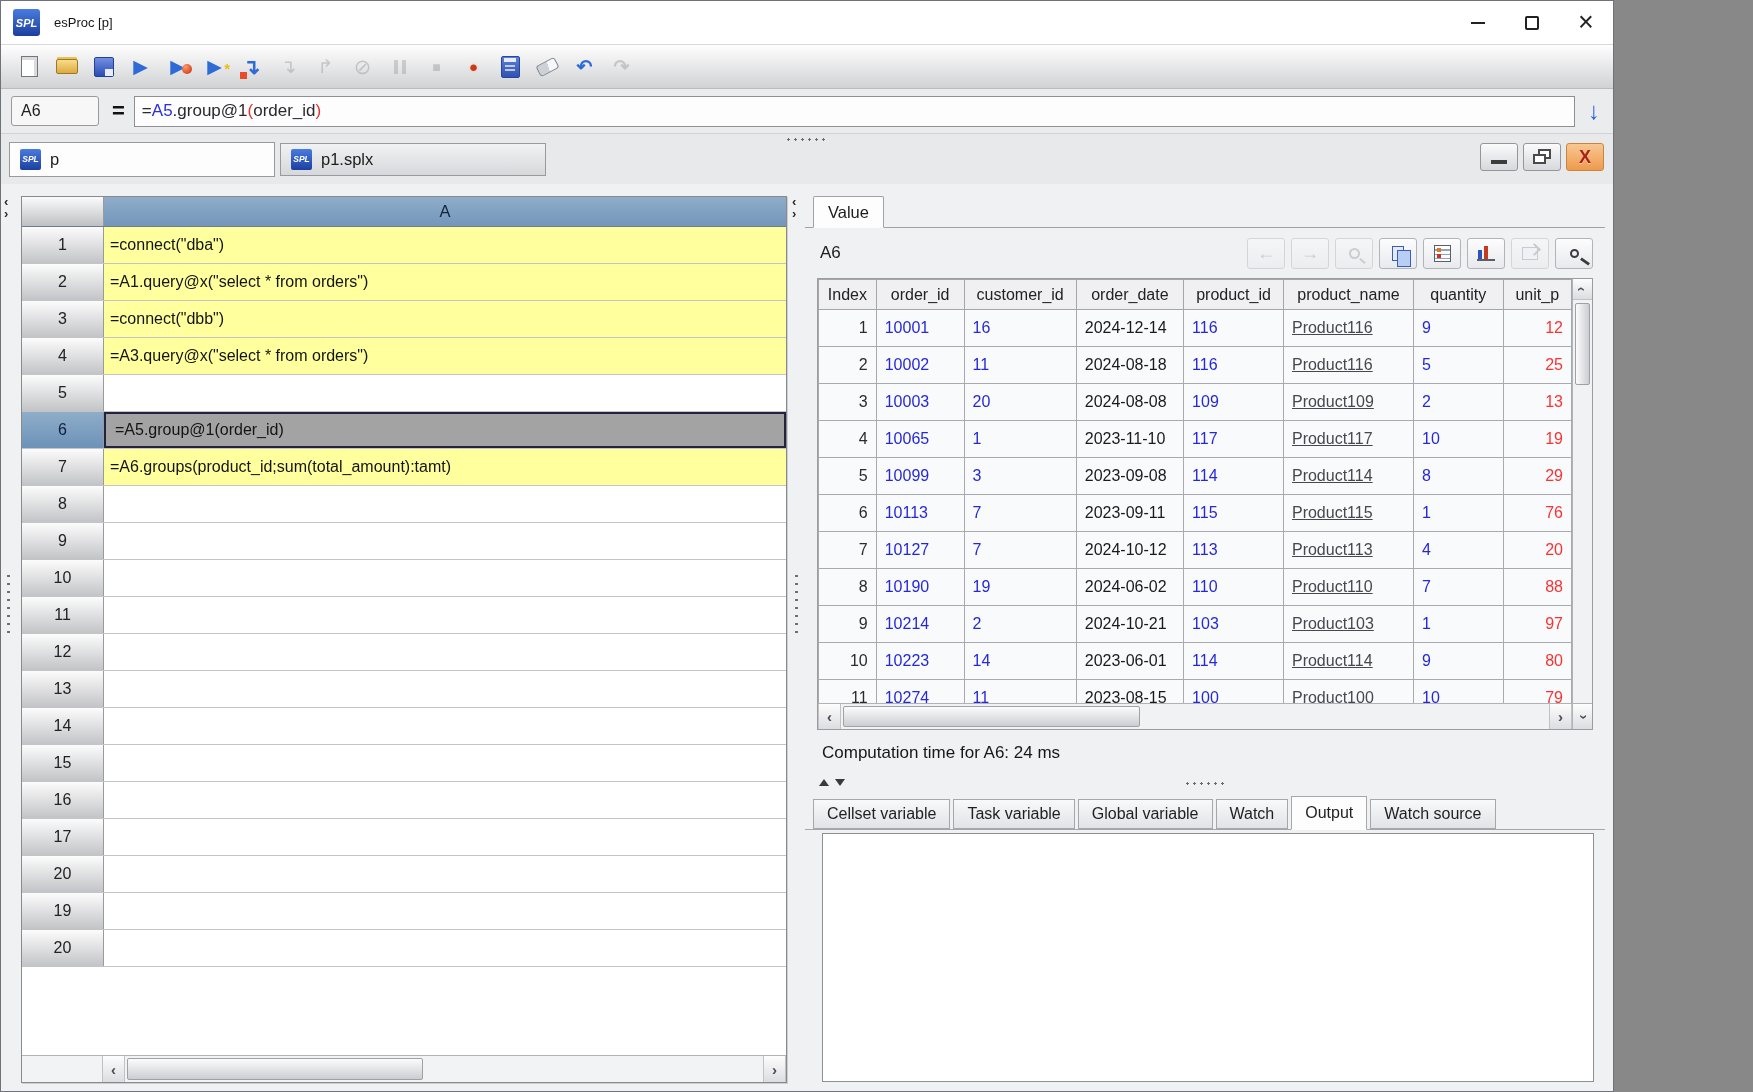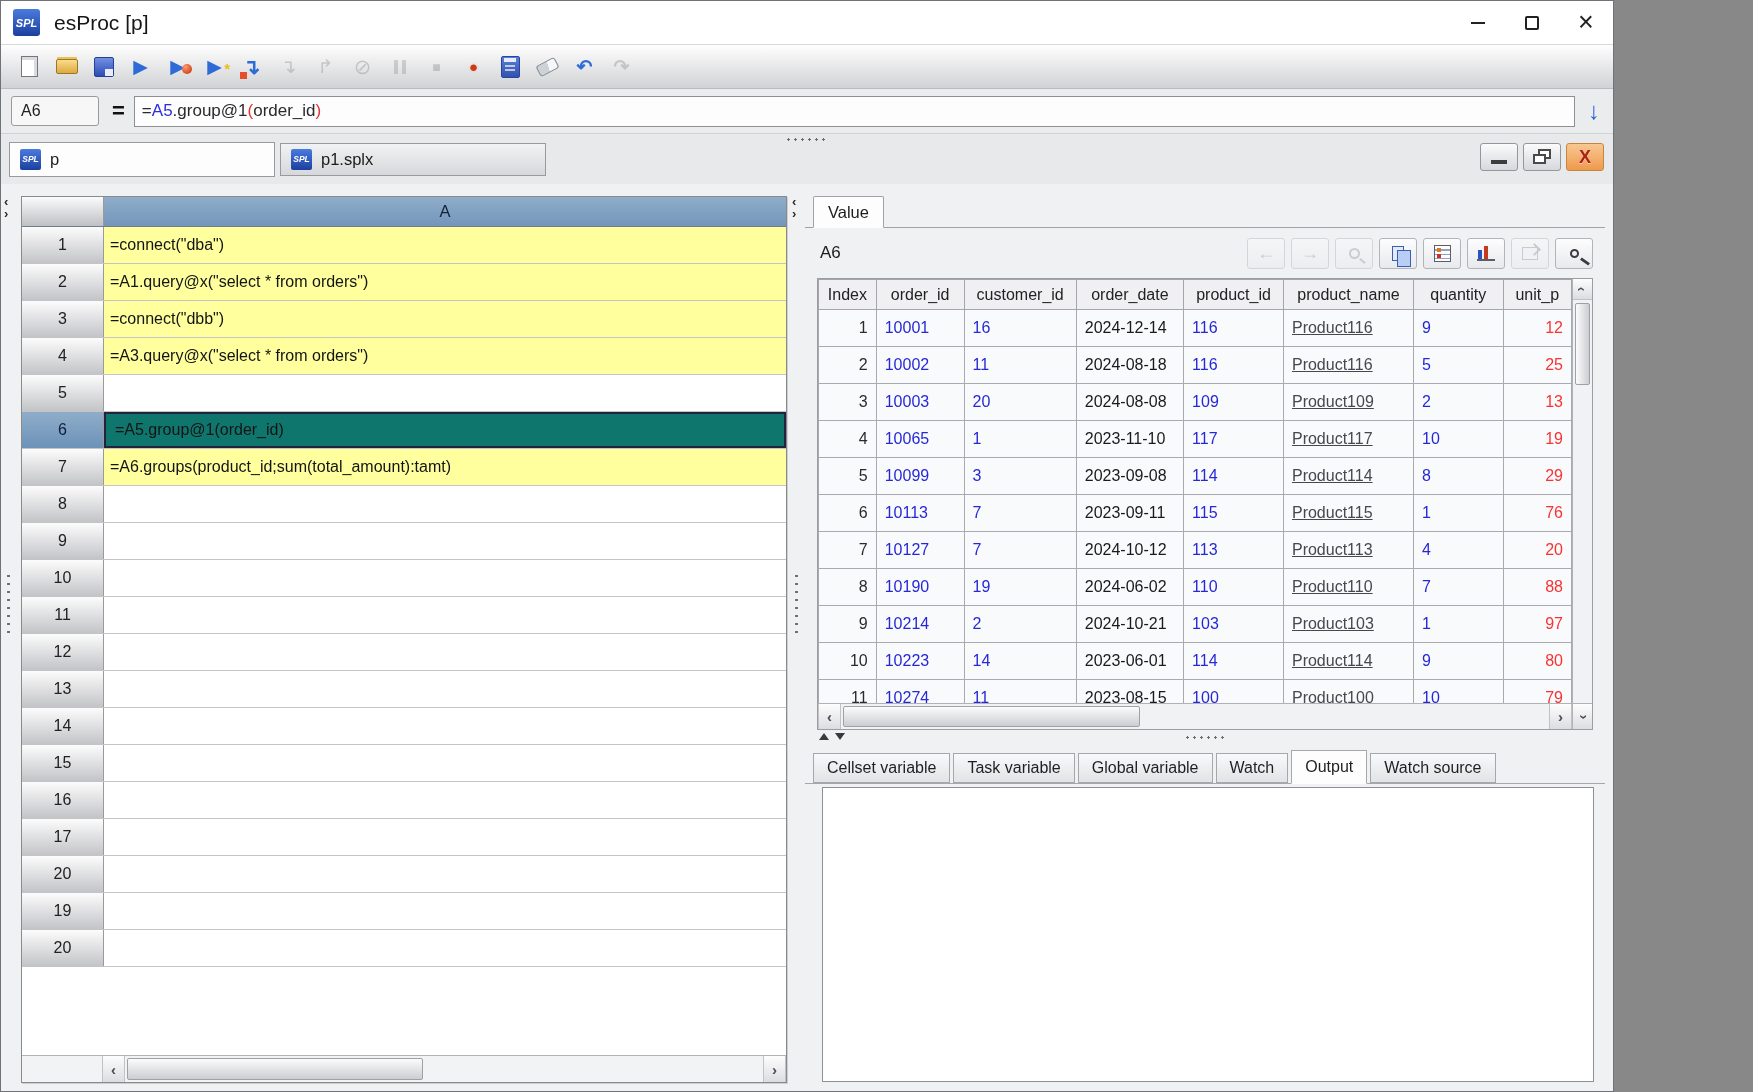--- a/index.html
+++ b/index.html
@@ -7,21 +7,21 @@
   body { font-family:"Liberation Sans", sans-serif; }
   .app{ width:1614px; height:1092px; background:#f0f1f3; border:1px solid #70727a;
         display:flex; flex-direction:column; position:relative; overflow:hidden; }
 
   
   .titlebar{ height:44px; background:#ffffff; border-bottom:1px solid #d8d8d8;
              display:flex; align-items:center; flex:0 0 auto; }
   .spl-logo{ width:27px; height:27px; margin-left:12px; border-radius:3px;
              background:linear-gradient(#4a7be0,#1c3f9e); color:#fff; font-weight:bold;
              font-style:italic; font-size:11px; display:flex; align-items:center; justify-content:center; }
-  .title-text{ margin-left:14px; font-size:21px; color:#161616; }
+  .title-text{ margin-left:14px; font-size:13px; color:#161616; }
   .win-controls{ margin-left:auto; display:flex; height:100%; }
   .win-btn{ width:54px; display:flex; align-items:center; justify-content:center; }
   .wb-min-bar{ width:14px; height:2px; background:#222; }
   .wb-max-sq{ width:14px; height:14px; border:2px solid #222; border-radius:2px; }
   .wb-x{ font-size:27px; color:#222; line-height:1; font-weight:normal; }
 
   
   .menubar{ height:42px; background:linear-gradient(#f4f4f4,#e1e1e2); border-bottom:1px solid #c9c9cb;
             display:flex; align-items:center; padding-left:4px; flex:0 0 auto; }
   .menu-item{ padding:0 17px; font-size:17px; color:#1e1e1e; }
@@ -117,21 +117,21 @@
   .gcorner{ width:82px; background:linear-gradient(#fbfbfb,#bec0c3); border-right:1px solid #9a9a9e; }
   .gcolA{ flex:1; background:linear-gradient(#8fadca,#7496bb); display:flex; align-items:center;
           justify-content:center; font-size:16.5px; color:#13233c; }
   .grow{ height:37px; display:flex; border-bottom:1px solid #c4c4c7; flex:0 0 auto; }
   .ghead{ width:82px; background:linear-gradient(#fcfcfc,#c3c4c7); border-right:1px solid #9a9a9e;
           display:flex; align-items:center; justify-content:center; font-size:16px; color:#222; }
   .ghead.sel{ background:linear-gradient(#8fadca,#6c92b8); color:#0f1f39; }
   .gcell{ flex:1; display:flex; align-items:center; padding-left:6px; font-size:16px; color:#141414;
           overflow:hidden; white-space:nowrap; }
   .gcell.filled{ background:#ffff9e; }
-  .gcell.sel{ background:#0f766e; box-shadow:inset 0 0 0 2px #23233e;padding-left:11px; }
+  .gcell.sel{ background:#a3a3a3; box-shadow:inset 0 0 0 2px #23233e;padding-left:11px; }
   .gfiller{ flex:1; background:#fff; }
   .ghscroll{ height:27px; border-top:1px solid #b4b4b7; background:#f2f3f5; display:flex;
              align-items:stretch; flex:0 0 auto; }
   .gh-spacer{ width:80px; }
   .sb-arrow{ width:23px; display:flex; align-items:center; justify-content:center;
              background:linear-gradient(#fdfdfd,#dcdde1); border-left:1px solid #c2c2c6;
              border-right:1px solid #c2c2c6; color:#4c4c50; font-weight:bold; font-size:15px; }
   .gh-track{ flex:1; position:relative; }
   .gh-thumb{ position:absolute; left:2px; top:2px; bottom:2px; width:296px;
              background:linear-gradient(#fcfcfc,#cccdd2); border:1px solid #9fa1a7; border-radius:2px; }
@@ -641,20 +641,21 @@
           <div class="h2-track">
               <div class="h2-thumb"></div>
             </div>
           <div class="sb-arrow">›</div>
         </div>
         <div class="corner">
             <span class="rot">‹</span>
           </div>
       </div>
 
+      <div class="comprow">Computation time for A6: 24 ms</div>
 
       <div class="splitrow">
         <div class="split-arrows">
           <span class="tri-up"></span>
           <span class="tri-down"></span>
         </div>
         <span class="dots-h"></span>
       </div>
 
       <div class="btabs" id="btabs">

